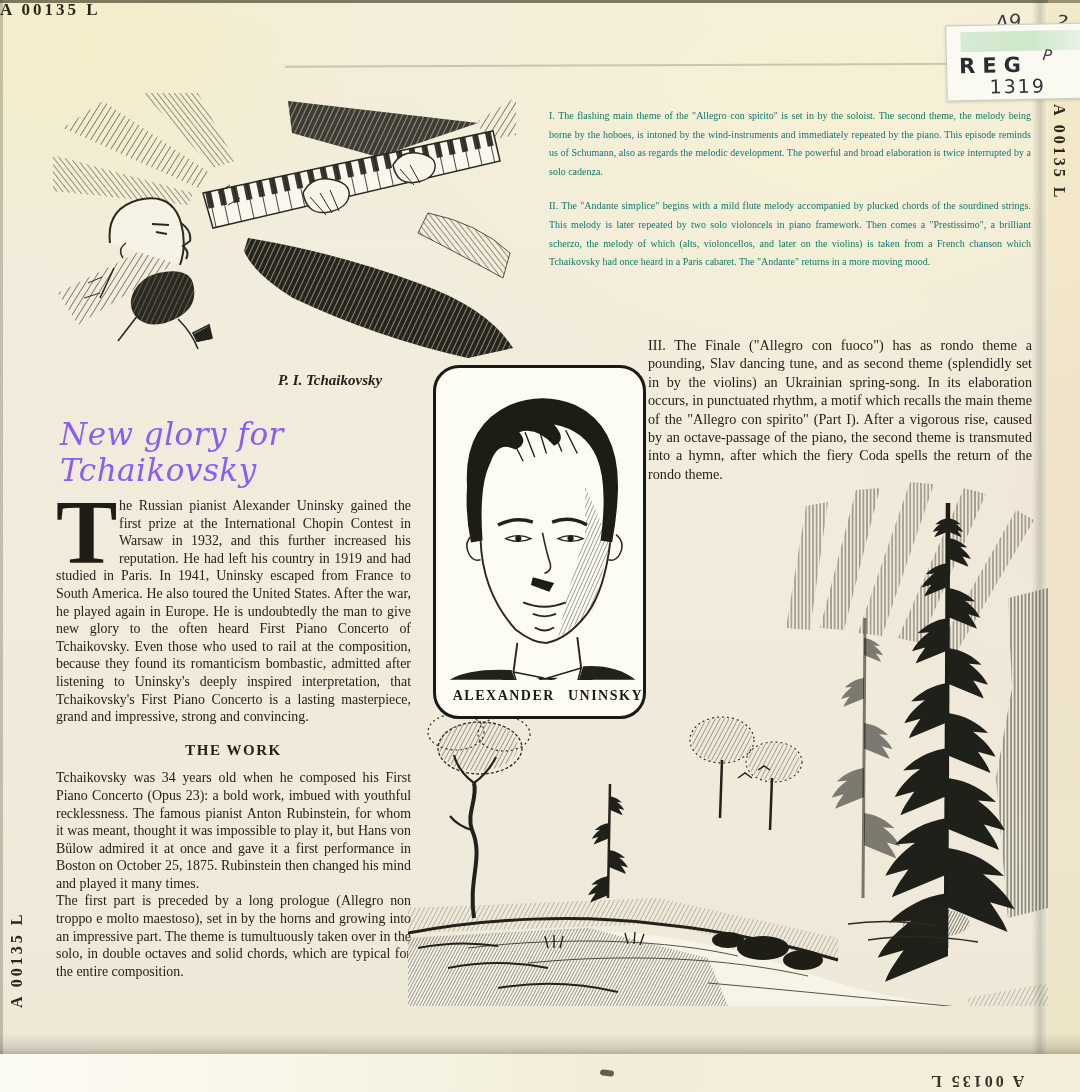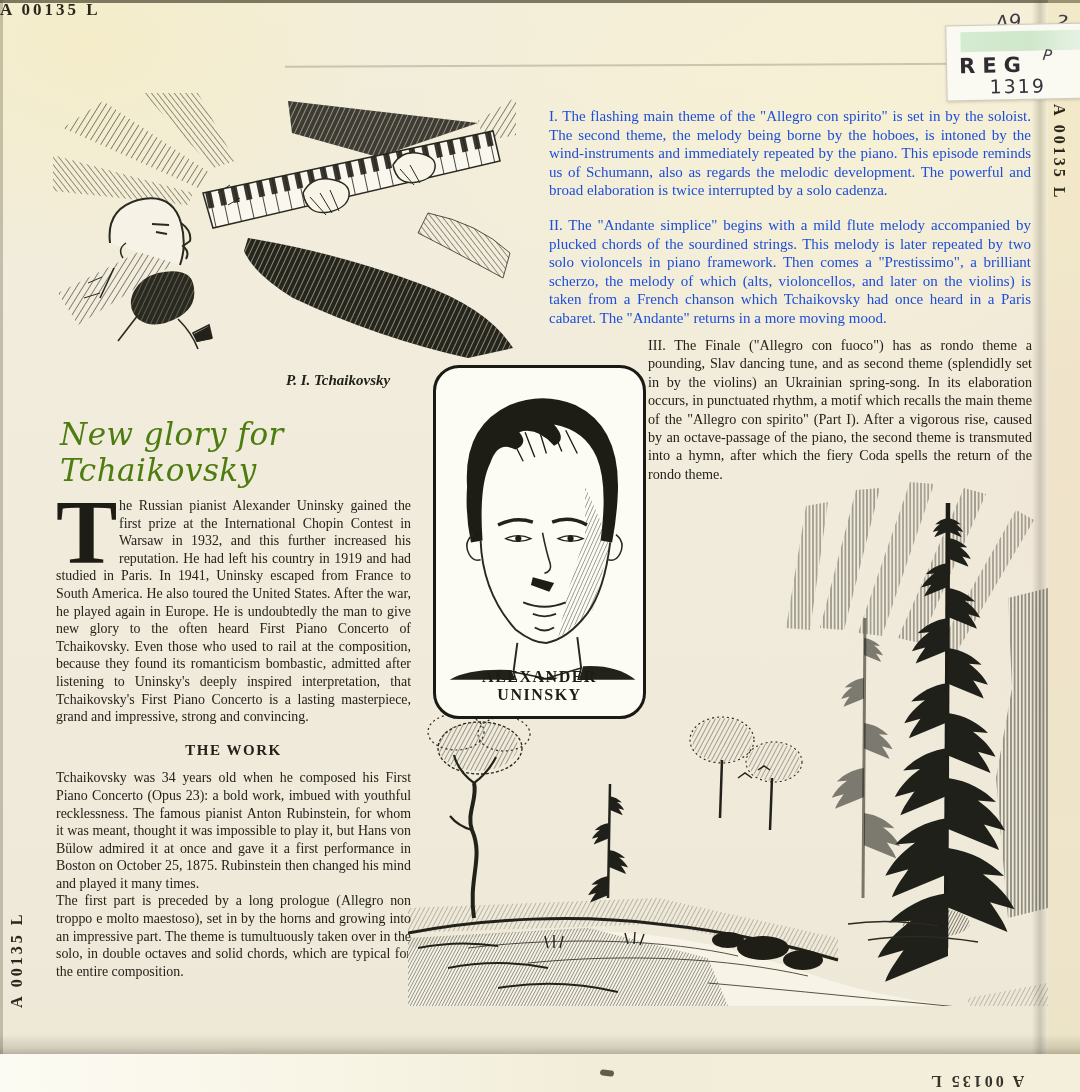--- a/index.html
+++ b/index.html
@@ -43,45 +43,45 @@
   #sticker .stripe { position:absolute; left:14px; top:6px; right:0; height:20px;
     background:linear-gradient(90deg, #d5ebd2, #cfe7cb 55%, #e8f3e5); }
   #sticker .reg-row { position:absolute; left:12px; top:28px; font-weight:bold;
     font-size:21px; letter-spacing:7px; color:#2e2c30; }
   #sticker .reg-p { position:absolute; left:96px; top:22px; font-style:italic;
     font-size:15px; color:#3f3d46; transform:rotate(8deg); font-weight:normal; }
   #sticker .reg-num { position:absolute; left:42px; top:50px; font-size:19px;
     letter-spacing:2px; color:#34323c; }
 
   #tch-illustration { left:48px; top:92px; width:470px; height:282px; }
-  #tch-caption { left:286px; top:372px; width:170px; font-weight:bold; font-style:italic;
+  #tch-caption { left:278px; top:372px; width:170px; font-weight:bold; font-style:italic;
     font-size:15px; color:#22211a; }
 
   #page-title { left:60px; top:416px; width:420px; font-family:"DejaVu Serif", serif;
-    font-style:italic; font-size:31px; color:#4d7c0f; letter-spacing:.5px; }
+    font-style:italic; font-size:31px; color:#8b5cf6; letter-spacing:.5px; }
 
   #left-col { left:56px; top:497px; width:355px; font-size:13.9px; line-height:17.6px;
     text-align:justify; color:#24221a; }
   #left-col .dropcap { float:left; width:56px; height:69px; font-size:92px; line-height:70px;
     font-weight:bold; color:#1e1d15; margin-right:7px; }
   #left-col .work-heading { font-size:15px; letter-spacing:1.5px; font-weight:bold;
     margin:16px 0 10px 0; text-align:center; }
   #left-col p { margin:0; }
 
-  #right-col { left:549px; top:107px; width:482px; font-size:15px; line-height:18.6px;
-    text-align:justify; color:#1d4ed8; }
+  #right-col { left:549px; top:107px; width:482px; font-size:10px; line-height:18.6px;
+    text-align:justify; color:#0f766e; }
   #right-col p { margin:0 0 16px 0; }
   #movement-3 { left:648px; top:336px; width:384px; font-size:14.2px; line-height:18.4px;
     text-align:justify; color:#23211a; z-index:3; }
 
   #portrait-box { left:433px; top:365px; width:213px; height:354px;
     background:#fdfcf4; border:3px solid #1a1913; border-radius:26px; z-index:4; }
   #portrait-box svg { position:absolute; left:4px; top:2px; }
-  #uninsky-caption { position:absolute; left:0; right:0; bottom:12px; text-align:center;
-    font-weight:bold; font-size:16px; letter-spacing:1.5px; word-spacing:8px; color:#1d1c15; }
+  #uninsky-caption { position:absolute; left:0; right:0; bottom:12px; text-align:right;
+    font-weight:bold; font-size:14px; letter-spacing:1.5px; word-spacing:8px; color:#1d1c15; }
 
   #landscape { left:408px; top:478px; width:640px; height:528px; z-index:1; }
 
   #bottom-shadow { left:0; top:1034px; width:1080px; height:20px;
     background:linear-gradient(180deg, rgba(100,92,70,0), rgba(100,92,70,.20) 70%, rgba(70,64,48,.32)); }
   #bottom-strip { left:0; top:1054px; width:1080px; height:38px;
     background:linear-gradient(90deg, #fcfbf3 0%, #f8f5e6 30%, #f2edd9 55%, #f4efdb 100%); }
   #ink-smudge { left:600px; top:1070px; width:14px; height:6px; border-radius:3px;
     background:#3a382c; opacity:.8; transform:rotate(8deg); }
 </style>

